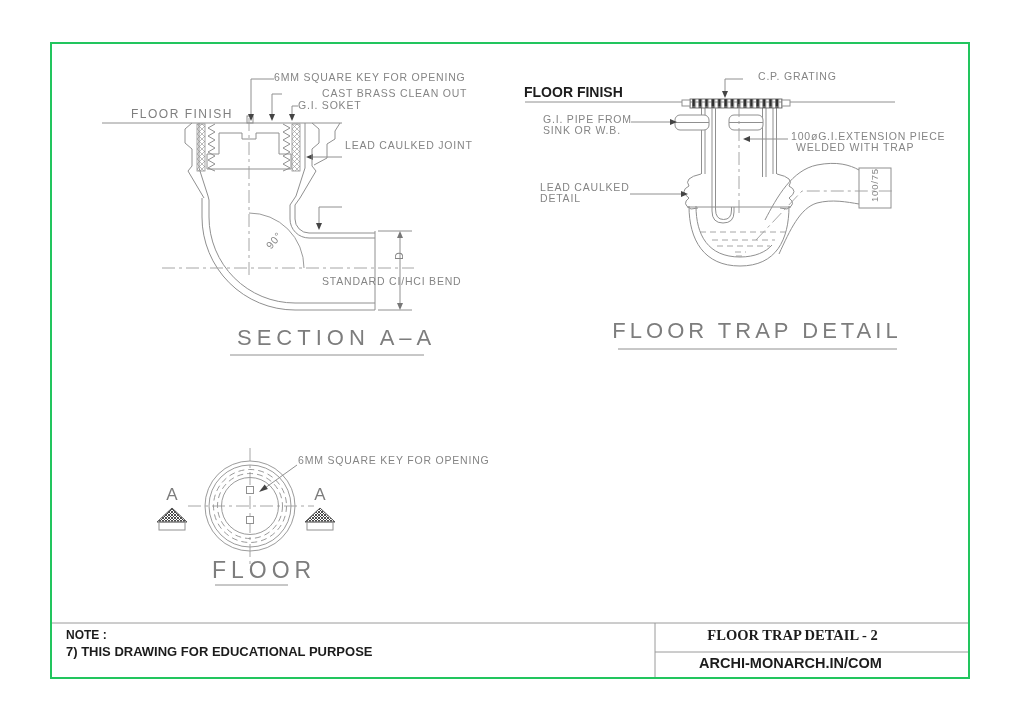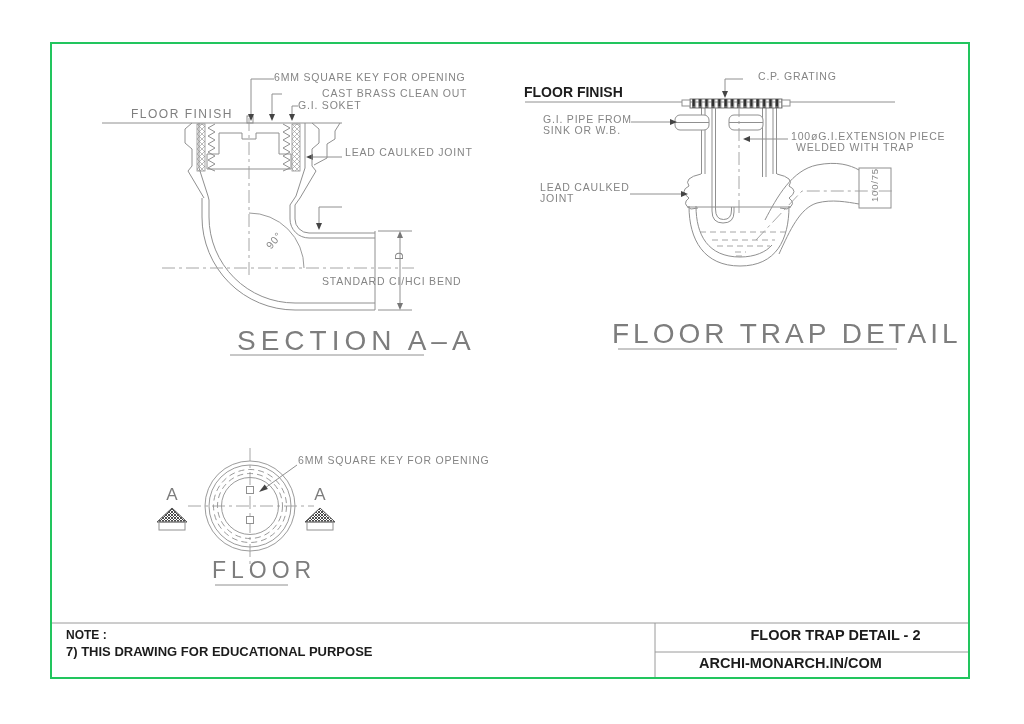--- a/index.html
+++ b/index.html
@@ -1,21 +1,21 @@
 <!DOCTYPE html>
 <html><head>
 <meta charset="utf-8">
 <style>
   html,body{margin:0;padding:0;background:#ffffff;}
   body{width:1024px;height:724px;position:relative;font-family:"Liberation Sans",sans-serif;overflow:hidden;}
   .sheet{position:absolute;left:50px;top:42px;width:916px;height:633px;border:2px solid #22c55e;background:#fff;}
   svg.art{position:absolute;left:0;top:0;}
   .lbl{position:absolute;color:#858585;font-size:10.5px;letter-spacing:0.8px;white-space:nowrap;line-height:1.05;}
   .lbl-lg{position:absolute;color:#7f7f7f;font-size:12px;letter-spacing:1.5px;white-space:nowrap;}
-  .title-cad{position:absolute;color:#7d7d7d;font-size:28px;letter-spacing:5px;white-space:nowrap;text-align:center;}
+  .title-cad{position:absolute;color:#7d7d7d;font-size:22px;letter-spacing:5px;white-space:nowrap;text-align:center;}
   .bold-lbl{position:absolute;color:#1c1c1c;font-weight:bold;white-space:nowrap;}
   .rot90{transform:rotate(-90deg);transform-origin:center center;text-align:center;}
   .marker-a{position:absolute;color:#7d7d7d;font-size:17px;letter-spacing:0;width:16px;text-align:center;}
 </style>
 </head>
 <body>
 
 <div class="sheet">
 
   <svg class="art" width="916" height="633" viewBox="0 0 916 633" fill="none" stroke="#909090" stroke-width="1">
@@ -146,40 +146,40 @@
 
     <g>
       <path d="M0,579 H916 M603,579 V633 M603,608 H916" stroke="#9a9a9a"></path>
     </g>
   </svg>
 
   <div class="lbl" style="left:222px;top:28px;">6MM SQUARE KEY FOR OPENING</div>
   <div class="lbl" style="left:230px;top:44px;margin-left:40px;">CAST BRASS CLEAN OUT</div>
   <div class="lbl" style="left:246px;top:56px;">G.I. SOKET</div>
   <div class="lbl-lg" style="left:79px;top:63px;">FLOOR FINISH</div>
-  <div class="lbl" style="left:293px;top:103px;">LEAD CAULKED JOINT</div>
+  <div class="lbl" style="left:293px;top:96px;">LEAD CAULKED JOINT</div>
   <div class="lbl" style="left:270px;top:232px;">STANDARD CI/HCI BEND</div>
   <div class="lbl rot90" style="left:340px;top:206px;width:16px;">D</div>
   <div class="lbl" style="left:213px;top:191px;transform:rotate(-50deg);">90°</div>
   <div class="title-cad" style="left:185px;top:281px;width:190px;">SECTION A–A</div>
 
   <div class="lbl" style="left:694px;top:27px;margin-left:12px;">C.P. GRATING</div>
   <div class="bold-lbl" style="left:472px;top:40px;font-size:14px;">FLOOR FINISH</div>
   <div class="lbl" style="left:491px;top:70px;">G.I. PIPE FROM</div>
   <div class="lbl" style="left:491px;top:81px;">SINK OR W.B.</div>
   <div class="lbl" style="left:739px;top:87px;">100øG.I.EXTENSION PIECE</div>
   <div class="lbl" style="left:744px;top:98px;">WELDED WITH TRAP</div>
   <div class="lbl" style="left:488px;top:138px;">LEAD CAULKED</div>
-  <div class="lbl" style="left:488px;top:149px;">JOINT</div>
+  <div class="lbl" style="left:488px;top:149px;">DETAIL</div>
   <div class="lbl rot90" style="left:808px;top:138px;width:30px;font-size:9.5px;">100/75</div>
   <div class="title-cad" style="left:560px;top:274px;width:290px;letter-spacing:4px;">FLOOR TRAP DETAIL</div>
 
   <div class="lbl" style="left:246px;top:411px;">6MM SQUARE KEY FOR OPENING</div>
   <div class="marker-a" style="left:112px;top:441px;">A</div>
   <div class="marker-a" style="left:260px;top:441px;">A</div>
   <div class="title-cad" style="left:160px;top:513px;width:80px;font-size:23px;">FLOOR</div>
 
   <div class="bold-lbl" style="left:14px;top:584px;font-size:12px;">NOTE :</div>
   <div class="bold-lbl" style="left:14px;top:600px;font-size:13px;">7) THIS DRAWING FOR EDUCATIONAL PURPOSE</div>
-  <div class="bold-lbl" style="left:627px;top:583px;width:313px;text-align:center;font-size:14.5px;">FLOOR TRAP DETAIL - 2</div>
+  <div class="bold-lbl" style="left:584px;top:583px;width:313px;text-align:center;font-size:14.5px;font-family:Liberation Serif, serif;">FLOOR TRAP DETAIL - 2</div>
   <div class="bold-lbl" style="left:603px;top:611px;width:271px;text-align:center;font-size:14.5px;">ARCHI-MONARCH.IN/COM</div>
 
 </div>
 
 </body></html>

